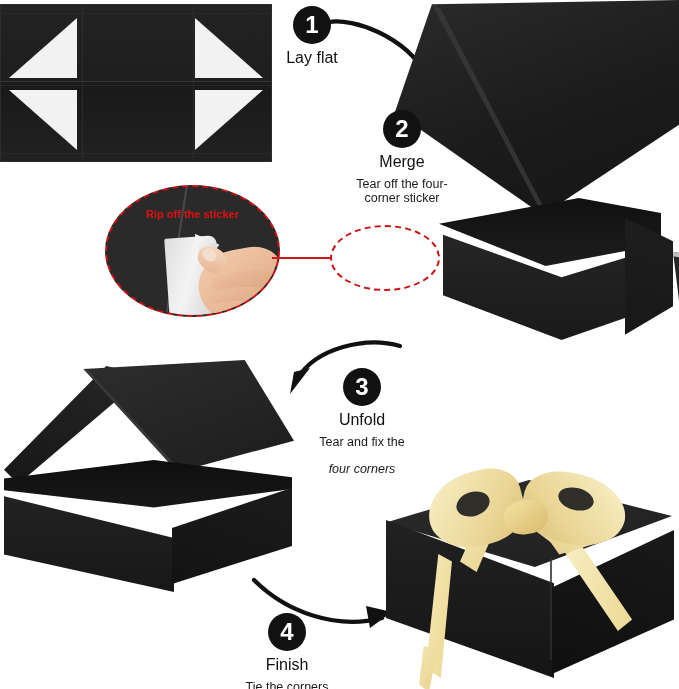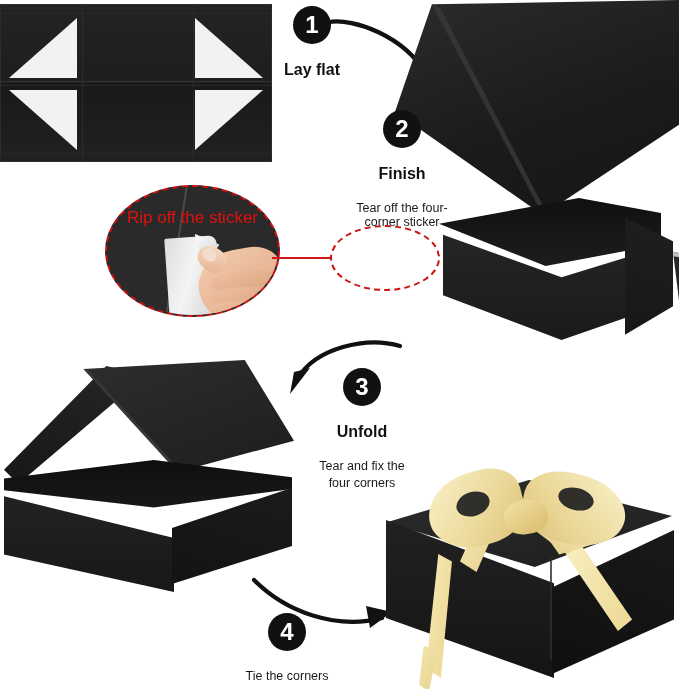--- a/index.html
+++ b/index.html
@@ -29,29 +29,29 @@
     font-size: 24px;
     font-weight: bold;
     line-height: 38px;
     text-align: center;
     margin: 0 auto;
     letter-spacing: 0px;
   }
   .step-title {
     color: #111111;
     font-size: 16px;
-    font-weight: bold;
-    margin-top: 17px;
+    font-weight: normal;
+    margin-top: 5px;
     white-space: nowrap;
   }
   .step-sub {
     color: #1a1a1a;
     font-size: 12.5px;
     line-height: 14px;
-    margin-top: 18px;
+    margin-top: 6px;
     font-weight: normal;
   }
 
   
   #flat-board {
     left: 0; top: 4px;
     width: 272px; height: 158px;
     background: linear-gradient(180deg,#232323 0%,#1e1e1e 48%,#191919 52%,#212121 100%);
     border: 1px solid #2c2c2c;
     box-sizing: border-box;
@@ -95,22 +95,22 @@
     left: 40%; top: -6%;
     width: 2px; height: 118%;
     background: #4a4a4a;
     transform: rotate(9deg);
   }
   #mag-label {
     position: absolute;
     left: 0; right: 0; top: 21px;
     text-align: center;
     color: #e01010;
-    font-size: 17px;
-    font-weight: normal;
+    font-size: 11px;
+    font-weight: bold;
     z-index: 6;
     white-space: nowrap;
   }
   #mag-sticker {
     position: absolute;
     left: 60px; top: 50px;
     width: 52px; height: 82px;
     background: linear-gradient(110deg,#dddddd 0%,#f4f4f4 45%,#cfcfcf 100%);
     transform: rotate(-4deg);
     border-radius: 2px 8px 2px 2px;
@@ -371,21 +371,21 @@
     <div class="poly" id="b2-inner-back"></div>
     <div class="poly" id="b2-front-face"></div>
     <div class="poly" id="b2-right-face"></div>
     <div class="poly" id="b2-flap"></div>
     <div class="poly" id="b2-flap-top"></div>
 
   </div>
 
   <div class="step-group" style="left:338px; top:110px; width:128px;">
     <div class="step-badge">2</div>
-    <div class="step-title">Finish</div>
+    <div class="step-title">Merge</div>
     <div class="step-sub">Tear off the four-</div>
     <div class="step-sub" style="margin-top:0;">corner sticker</div>
   </div>
 
   <div class="abs" id="magnifier">
     <div id="mag-panelline"></div>
     <div id="mag-sticker"></div>
     <div id="mag-sticker-curl"></div>
     <div id="mag-hand"></div>
     <div class="mag-finger" id="mf1"></div>
@@ -410,21 +410,21 @@
     <div class="poly" id="b3-lid-ridge"></div>
     <div class="poly" id="b3-rim"></div>
     <div class="poly" id="b3-front"></div>
     <div class="poly" id="b3-right"></div>
   </div>
 
   <div class="step-group" style="left:296px; top:368px; width:132px;">
     <div class="step-badge">3</div>
     <div class="step-title">Unfold</div>
     <div class="step-sub">Tear and fix the</div>
-    <div class="step-sub" style="margin-top:3px;">four corners</div>
+    <div class="step-sub" style="margin-top:13px;font-style:italic;">four corners</div>
   </div>
 
   <svg class="arrow-svg" style="left:250px; top:578px; width:150px; height:60px;" viewBox="0 0 150 60">
     <path d="M4,2 C36,34 86,52 132,40" fill="none" stroke="#111111" stroke-width="4.2" stroke-linecap="round"></path>
     <path d="M116,28 L142,34 L120,50 Z" fill="#111111"></path>
   </svg>
 
   <div class="abs" id="box4">
     <div class="poly" id="b4-top"></div>
     <div class="poly" id="b4-front"></div>
@@ -439,16 +439,17 @@
     <div class="ribbon" id="rb-stream-r"></div>
     <div class="ribbon" id="rb-loop-l"></div>
     <div id="rb-loop-l-hole"></div>
     <div class="ribbon" id="rb-loop-r"></div>
     <div id="rb-loop-r-hole"></div>
     <div class="ribbon" id="rb-knot"></div>
   </div>
 
   <div class="step-group" style="left:231px; top:613px; width:112px;">
     <div class="step-badge">4</div>
+    <div class="step-title">Finish</div>
     <div class="step-sub">Tie the corners</div>
   </div>
 
 </div>
 
 </body></html>

